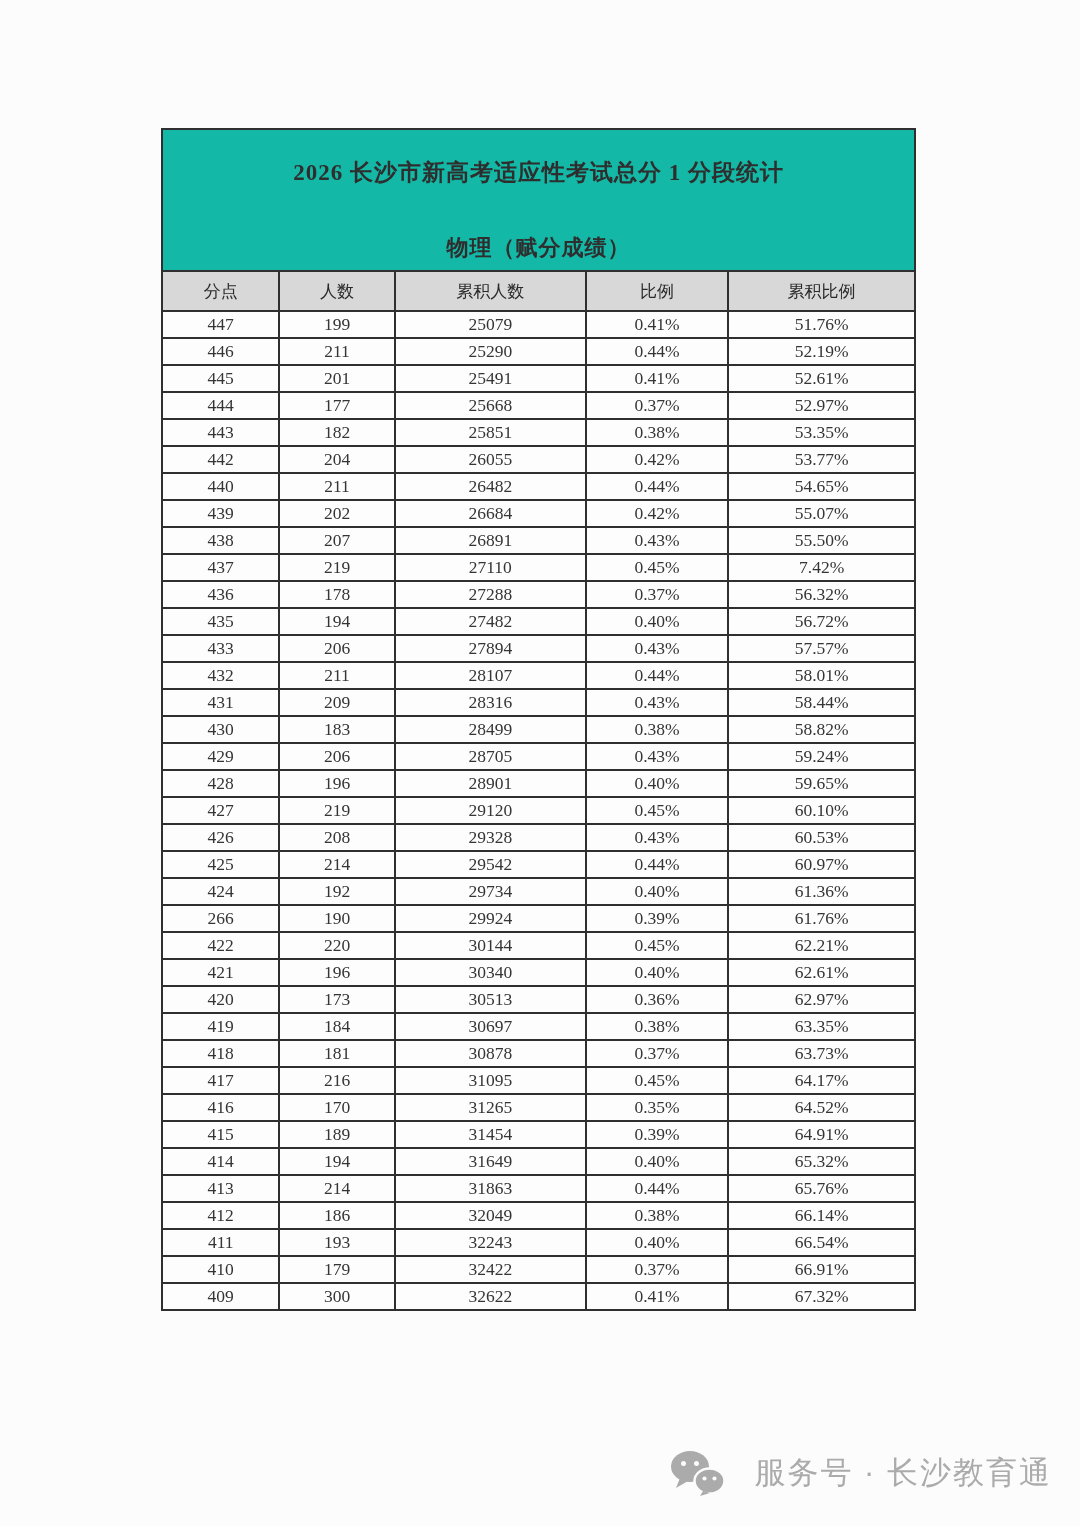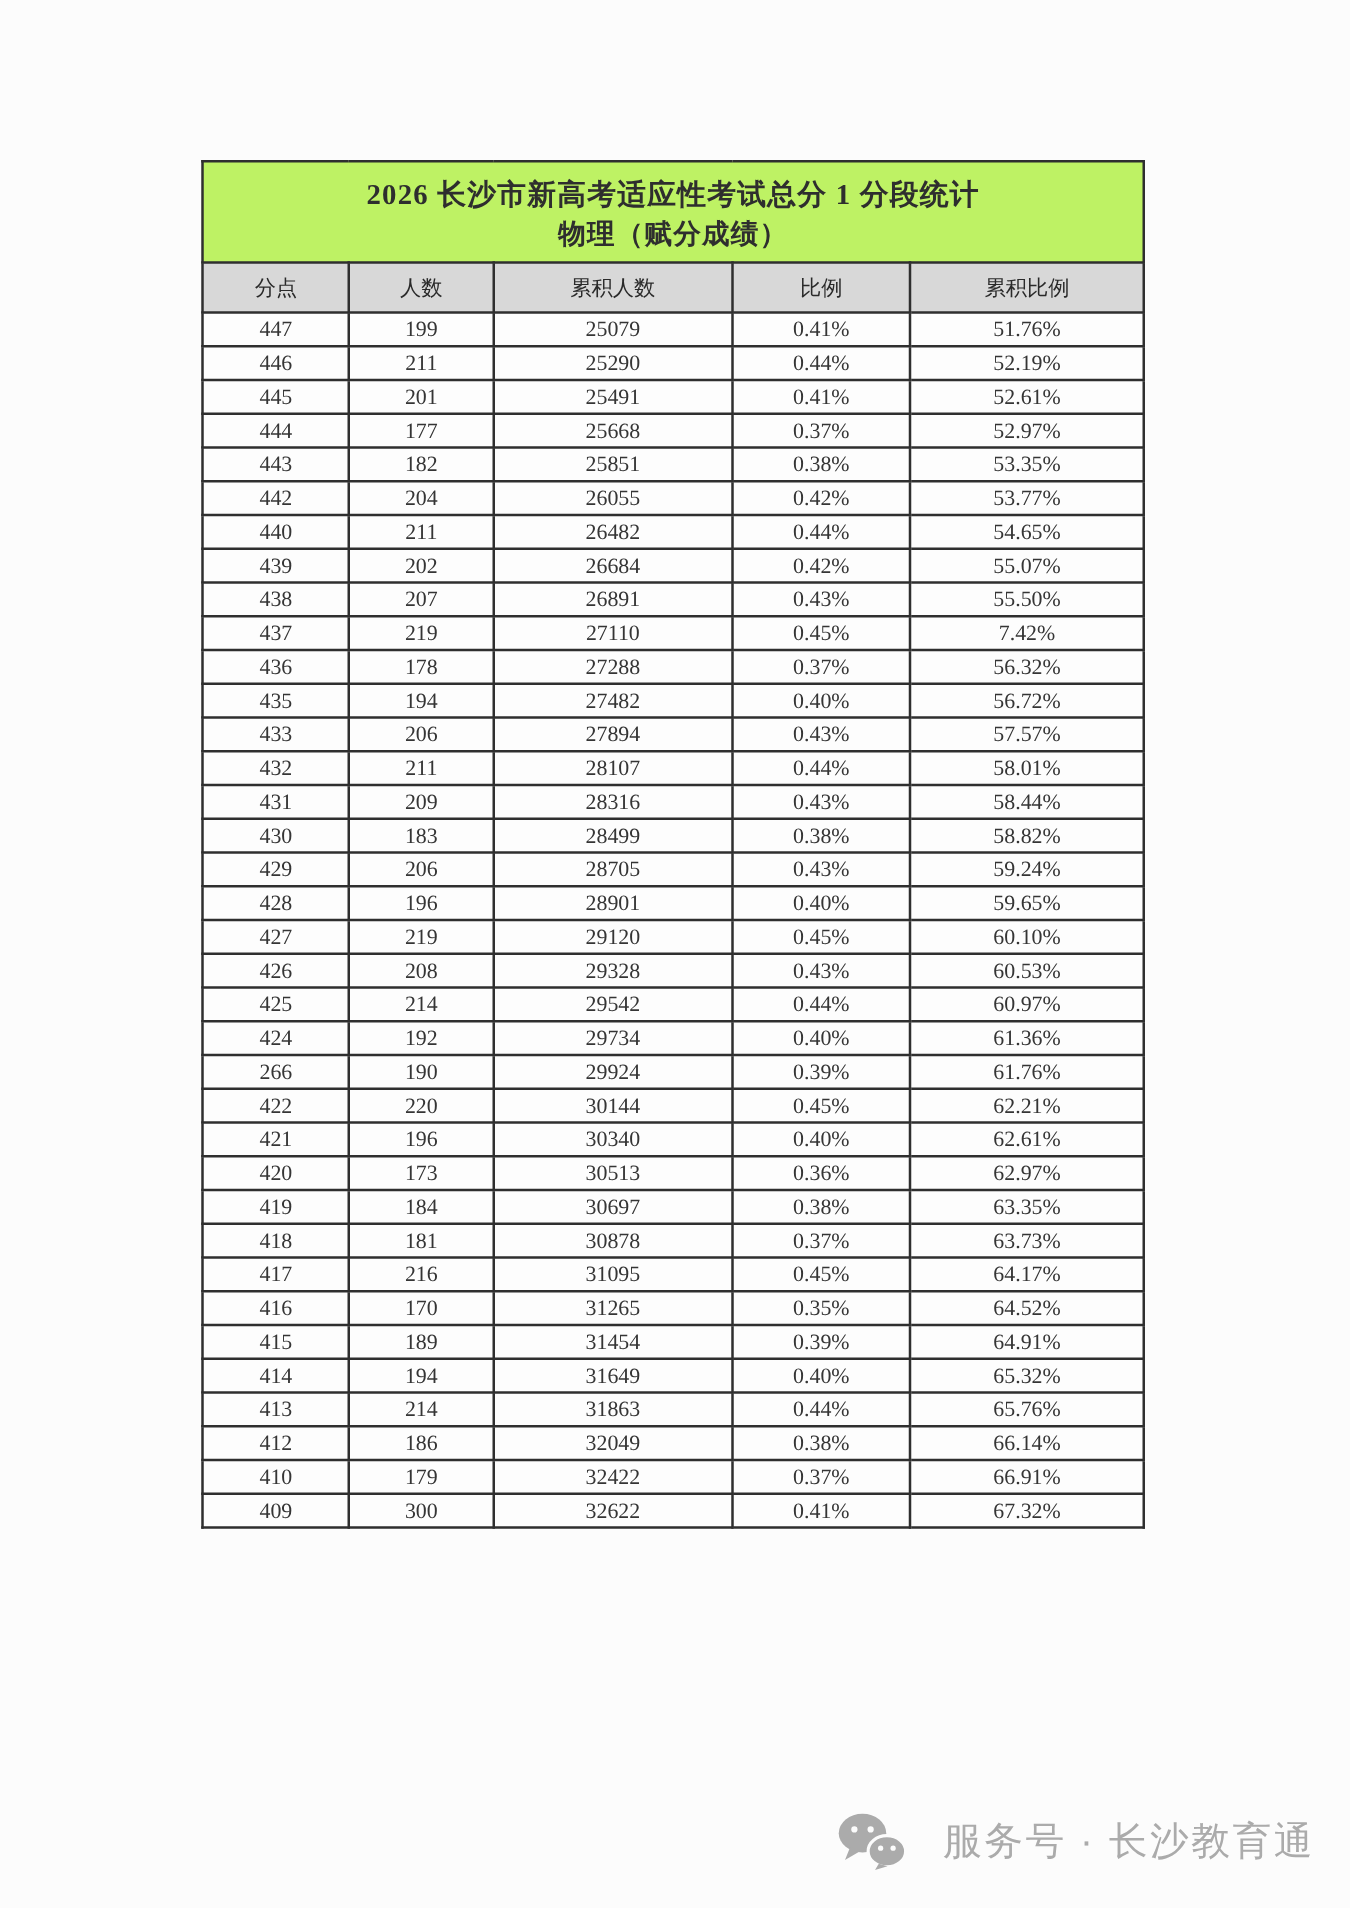--- a/index.html
+++ b/index.html
@@ -19,34 +19,35 @@
     width:100%;
     border-collapse:collapse;
     table-layout:fixed;
   }
   table.stats th, table.stats td {
     border:2px solid #2f2f2f;
     text-align:center;
     vertical-align:middle;
   }
   .title-cell {
-    background:#bef264;
-    padding:9px 4px 7px 4px;
+    background:#14b8a6;
+    padding:26px 4px 7px 4px;
   }
   .title-line1 {
     font-size:23px;
     font-weight:bold;
     letter-spacing:1px;
     line-height:1.45;
   }
   .title-line2 {
     font-size:22px;
     font-weight:bold;
     letter-spacing:1px;
     line-height:1.35;
+    margin-top:44px;
   }
   tr.header-row th {
     background:#d8d8d8;
     font-size:17px;
     font-weight:normal;
     height:40px;
     color:#2a2a2a;
   }
   tbody td {
     height:27px;
@@ -328,20 +329,27 @@
           <td>65.76%</td>
         </tr>
         <tr>
           <td>412</td>
           <td>186</td>
           <td>32049</td>
           <td>0.38%</td>
           <td>66.14%</td>
         </tr>
         <tr>
+          <td>411</td>
+          <td>193</td>
+          <td>32243</td>
+          <td>0.40%</td>
+          <td>66.54%</td>
+        </tr>
+        <tr>
           <td>410</td>
           <td>179</td>
           <td>32422</td>
           <td>0.37%</td>
           <td>66.91%</td>
         </tr>
         <tr>
           <td>409</td>
           <td>300</td>
           <td>32622</td>

